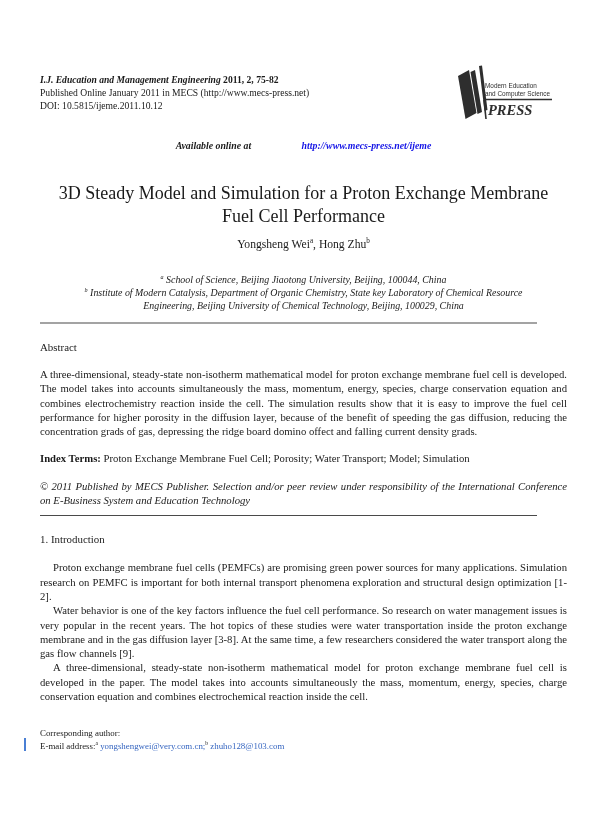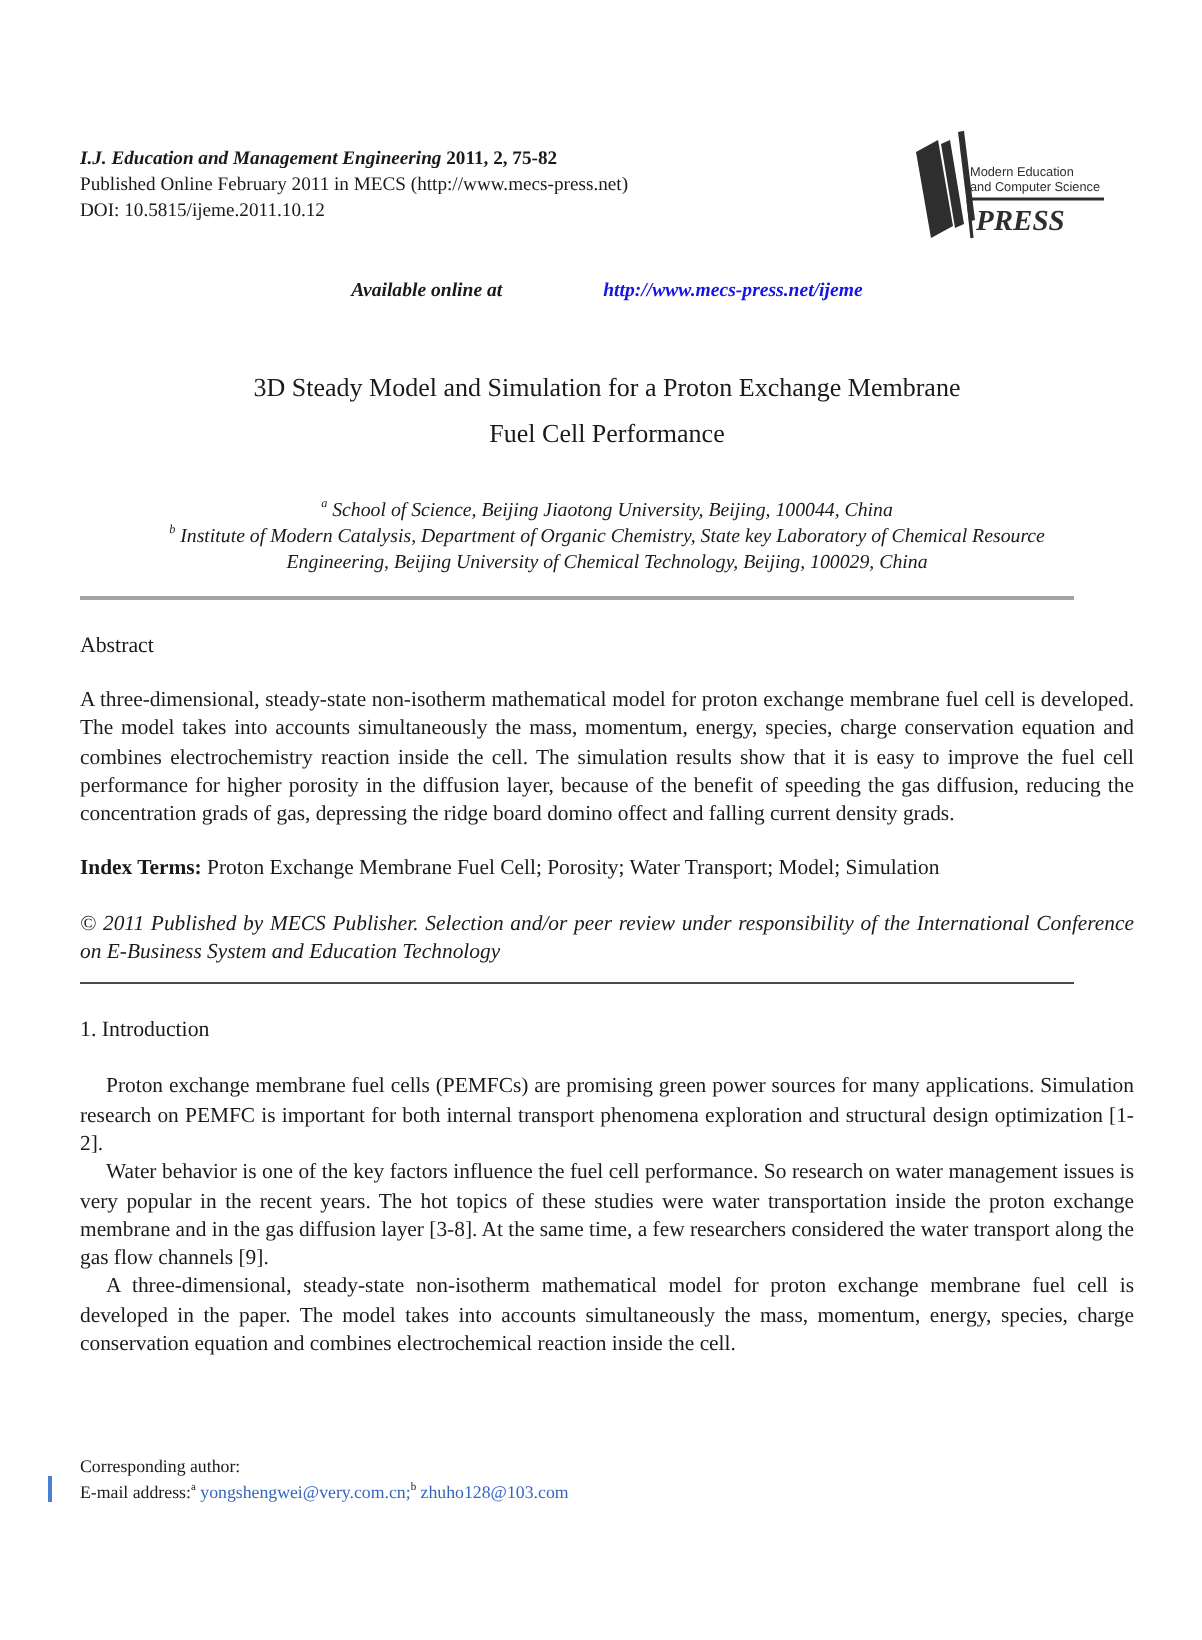--- a/index.html
+++ b/index.html
@@ -21,21 +21,21 @@
   .jh-issue { font-weight: bold; }
 
   
   .logo { position: absolute; left: 405px; top: -10px; width: 112px; height: 66px; }
   .logo svg { width: 112px; height: 66px; }
 
   .available { text-align: center; margin-top: 27px; font-size: 9.8px; line-height: 13px;
                font-weight: bold; font-style: italic; }
   .available a { color: #1414e6; text-decoration: none; padding-left: 48px; }
 
-  h1 { margin: 30px 0 0 0; font-weight: normal; font-size: 13px; line-height: 23px;
+  h1 { margin: 30px 0 0 0; font-weight: normal; font-size: 18px; line-height: 23px;
        text-align: center; }
   .authors { margin-top: 9px; text-align: center; font-size: 11.6px; line-height: 15px; }
   sup { font-size: 0.62em; vertical-align: super; line-height: 0; }
 
   .affil { margin-top: 21px; text-align: center; font-style: italic;
            font-size: 9.9px; line-height: 13px; }
 
   .rule-gray { border: none; border-top: 2px solid #a3a3a3; width: 497px;
                margin: 10px 0 0 0; }
   .rule-dark { border: none; border-top: 1.5px solid #4a4a4a; width: 497px;
@@ -56,21 +56,21 @@
                 background: #4a7fd4; }
 </style>
 </head>
 <body>
 
 <div class="page">
   <div class="content">
 
     <div class="journal-header">
       <div><span class="jh-title">I.J. Education and Management Engineering</span><span class="jh-issue"> 2011, 2, 75-82</span></div>
-      <div>Published Online February 2011 in MECS (http://www.mecs-press.net)</div>
+      <div>Published Online January 2011 in MECS (http://www.mecs-press.net)</div>
       <div>DOI: 10.5815/ijeme.2011.10.12</div>
 
       <div class="logo">
         <svg viewBox="0 0 112 66">
           <g fill="#2e2e2e">
             <path d="M13 13 L24 7 L31.5 50 L20.5 56 Z"></path>
             <path d="M25.5 9 L30 7 L37 49 L32.5 51 Z"></path>
             <path d="M34 3 L37 2.4 L42.5 47 L39.5 47.8 Z"></path>
           </g>
           <text x="40" y="25" font-size="6.4" font-family="Liberation Sans, sans-serif" fill="#2e2e2e">Modern Education</text>
@@ -79,20 +79,21 @@
           <text x="43" y="52" font-size="14.5" font-weight="bold" font-style="italic" fill="#2e2e2e">PRESS</text>
           <line x1="39" y1="37" x2="41" y2="56" stroke="#2e2e2e" stroke-width="1.6"></line>
         </svg>
       </div>
     </div>
 
     <div class="available"><span>Available online at </span><a href="#">http://www.mecs-press.net/ijeme</a></div>
 
     <h1><span>3D Steady Model and Simulation for a Proton Exchange Membrane</span><br><span>Fuel Cell Performance</span></h1>
 
+    <div class="authors"><span>Yongsheng Wei</span><sup>a</sup><span>, </span><span>Hong Zhu</span><sup>b</sup></div>
 
     <div class="affil">
       <div><sup>a</sup><span> School of Science, Beijing Jiaotong University, Beijing, 100044, China</span></div>
       <div><sup>b</sup><span> Institute of Modern Catalysis, Department of Organic Chemistry, State key Laboratory of Chemical Resource</span></div>
       <div>Engineering, Beijing University of Chemical Technology, Beijing, 100029, China</div>
     </div>
 
     <hr class="rule-gray">
 
     <h2>Abstract</h2>

